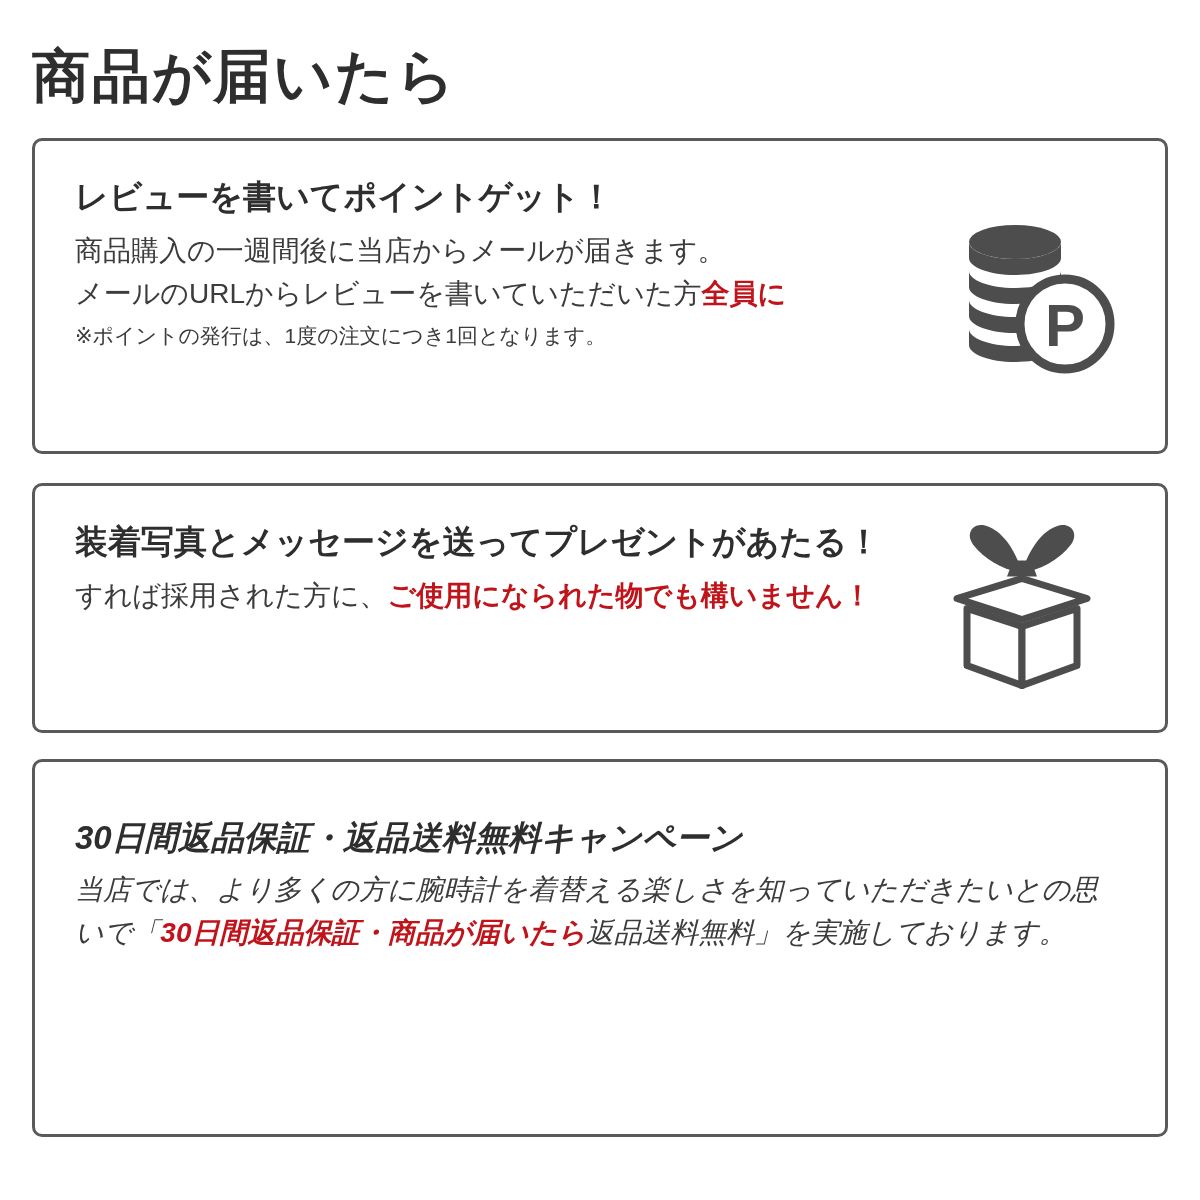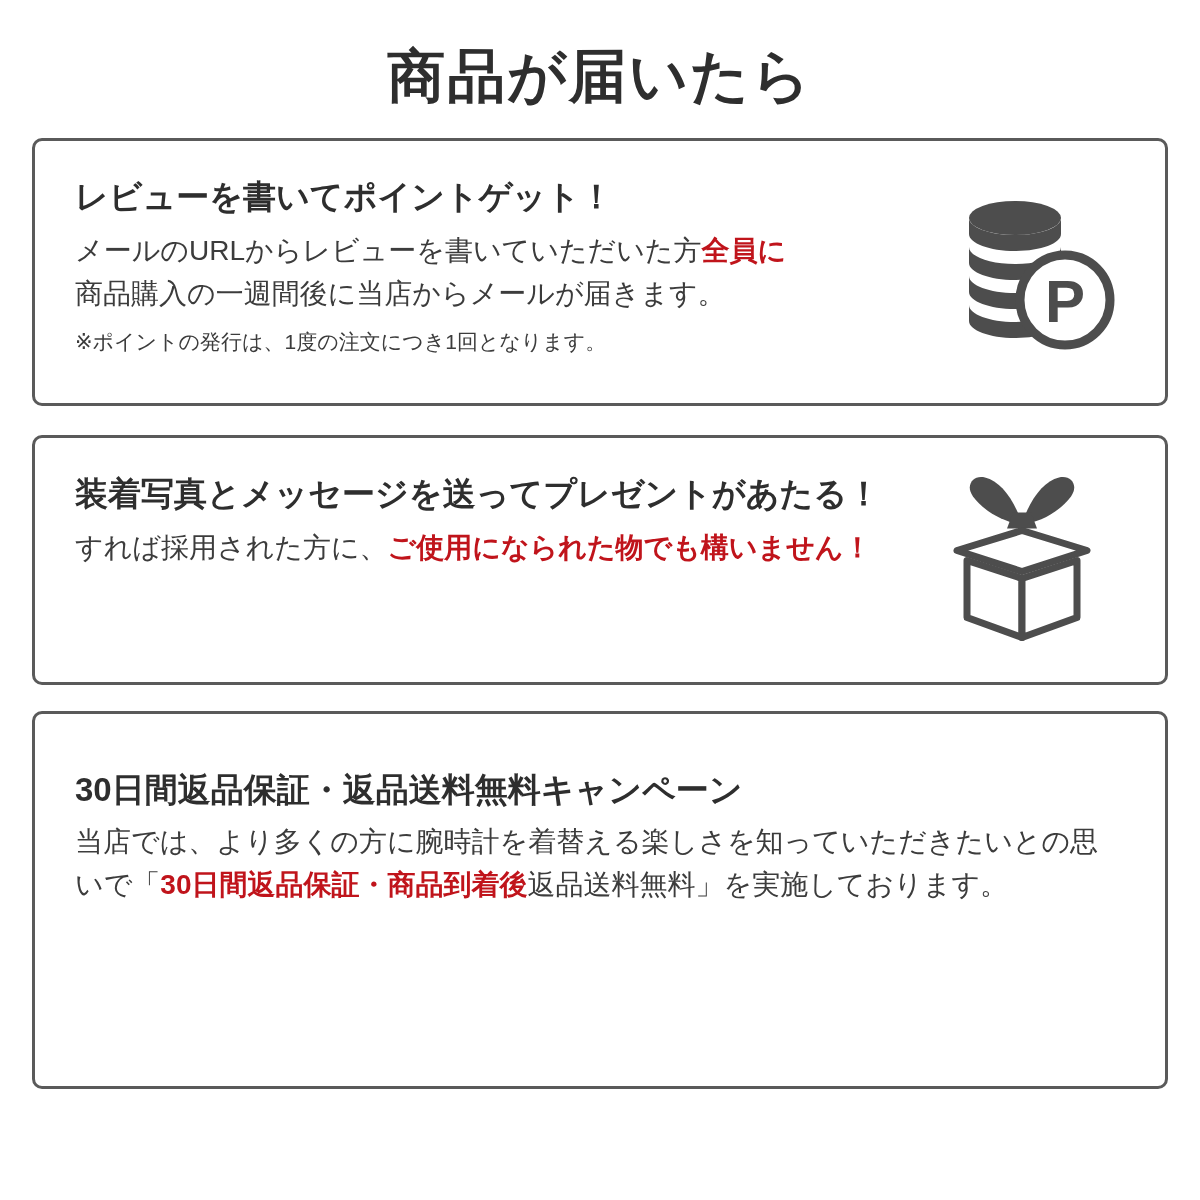--- a/index.html
+++ b/index.html
@@ -17,43 +17,43 @@
   .page {
     position: relative;
     width: 1200px;
     height: 1200px;
     box-sizing: border-box;
     padding: 0 32px;
   }
 
   
   .page-title {
-    text-align: center;
+    text-align: left;
     font-size: 58px;
     font-weight: bold;
     letter-spacing: 2px;
     color: #2e2e2e;
     margin: 44px 0 30px 0;
     line-height: 1.1;
   }
 
   
   .card {
     position: relative;
     box-sizing: border-box;
     border: 3px solid #5a5a5a;
     border-radius: 10px;
     background: #ffffff;
     margin-bottom: 26px;
     padding: 30px 40px 26px 40px;
     overflow: hidden;
   }
-  .card-1 { height: 268px; }
+  .card-1 { height: 316px; }
   .card-2 { height: 250px; margin-top: 29px; }
-  .card-3 { height: 378px; }
+  .card-3 { height: 378px; font-style: italic; }
 
   .card-heading {
     font-size: 33px;
     font-weight: bold;
     color: #2e2e2e;
     letter-spacing: 0px;
     margin: 6px 0 14px 0;
     line-height: 1.2;
   }
   .card-3 .card-heading {
@@ -68,21 +68,21 @@
     letter-spacing: 0px;
     white-space: nowrap;
   }
   .card-3 .body-line {
     white-space: normal;
   }
   .note-line {
     font-size: 21px;
     line-height: 1.6;
     color: #3c3c3c;
-    margin-top: 10px;
+    margin-top: 4px;
     white-space: nowrap;
   }
   .em-red {
     color: #c0141b;
     font-weight: bold;
   }
   .strong-red {
     color: #c0141b;
     font-weight: bold;
   }
@@ -107,25 +107,25 @@
 
 <div class="page">
 
   <h1 class="page-title">商品が届いたら</h1>
 
   <section class="card card-1">
     <div class="text-col-1">
       <div class="card-heading">レビューを書いてポイントゲット！</div>
 
       <div class="body-line">
-        <span>メールのURLからレビューを書いていただいた方</span><span class="em-red">全員に</span>
+        <span>商品購入の一週間後に当店からメールが届きます。</span>
       </div>
 
       <div class="body-line">
-        <span>商品購入の一週間後に当店からメールが届きます。</span>
+        <span>メールのURLからレビューを書いていただいた方</span><span class="em-red">全員に</span>
       </div>
 
 
       <div class="note-line">※ポイントの発行は、1度の注文につき1回となります。</div>
     </div>
 
     <div class="icon-wrap icon-coins">
       <svg viewBox="0 0 180 160" xmlns="http://www.w3.org/2000/svg" aria-hidden="true">
         <g fill="#4d4d4d">
           <ellipse cx="74" cy="26" rx="46" ry="17"></ellipse>
@@ -172,19 +172,19 @@
         </g>
       </svg>
     </div>
   </section>
 
   <section class="card card-3">
     <div>
       <div class="card-heading">30日間返品保証・返品送料無料キャンペーン</div>
 
       <div class="body-line">
-        <span>当店では、より多くの方に腕時計を着替える楽しさを知っていただきたいとの思いで「</span><span class="strong-red">30日間返品保証・商品到着後</span><span>返品送料無料」を実施しております。</span>
+        <span>当店では、より多くの方に腕時計を着替える楽しさを知っていただきたいとの思いで「</span><span class="strong-red">30日間返品保証・商品が届いたら</span><span>返品送料無料」を実施しております。</span>
       </div>
 
     </div>
   </section>
 
 </div>
 
 </body></html>

